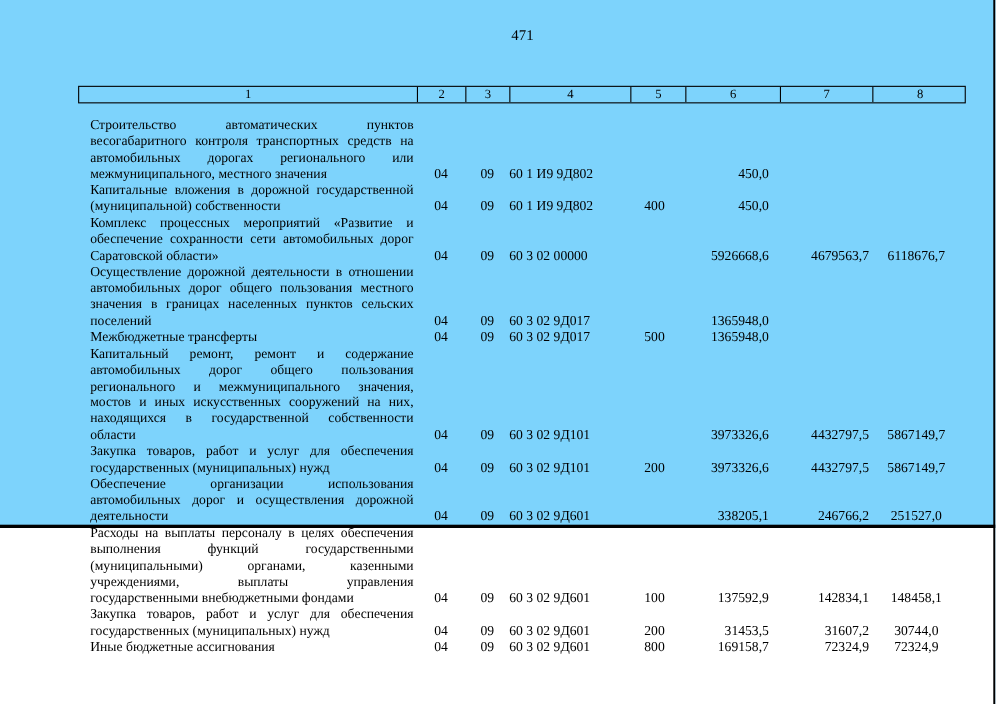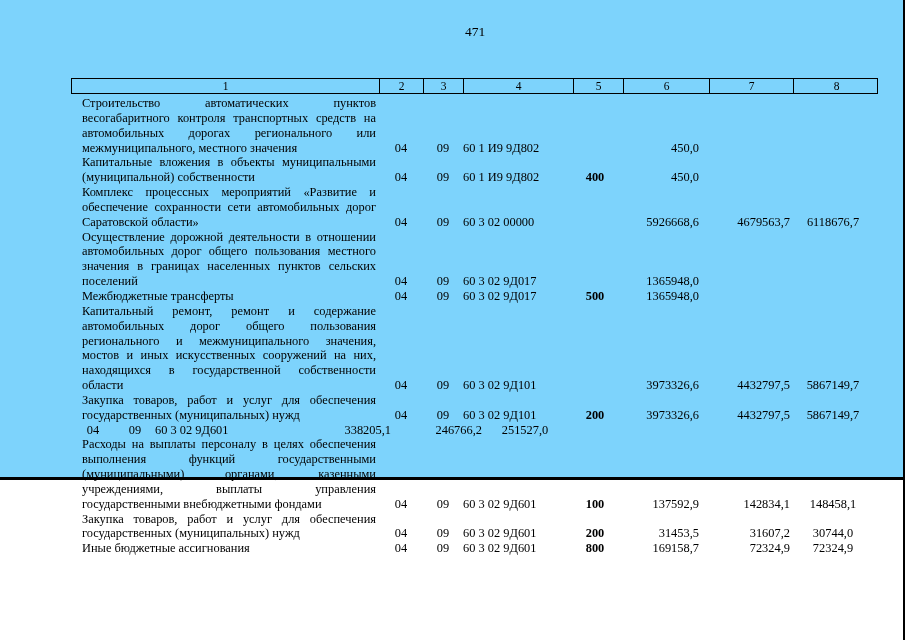--- a/index.html
+++ b/index.html
@@ -39,32 +39,32 @@
   .th {
     flex: 0 0 auto;
     display: flex; align-items: center; justify-content: center;
     font-size: 11.5px; line-height: 13px;
     border-right: 1px solid #000;
     height: 100%;
     padding: 0; text-align: center;
   }
   .th:last-child { border-right: none; }
 
-  .tbody { margin-top: 2px; }
+  .tbody { margin-top: 12px; }
   .tr { display: flex; align-items: flex-end; }
   .td {
     flex: 0 0 auto;
     font-size: 12.4px;
     line-height: 14.85px;
   }
   .td.c1 { text-align: justify; padding-left: 11px; padding-right: 3px; hyphens: auto; }
   .td.c2 { text-align: center; }
   .td.c3 { text-align: center; }
   .td.c4 { text-align: left; }
-  .td.c5 { text-align: center; padding-right: 6px; font-weight: bold; }
+  .td.c5 { text-align: center; padding-right: 6px; }
   .td.c6 { text-align: right; padding-right: 10px; }
   .td.c7 { text-align: right; padding-right: 3px; }
   .td.c8 { text-align: center; padding-right: 5px; }
 
   .edge-right  { position: absolute; top: 0; right: 0; width: 2px; height: 640px; background: #000; }
   .edge-bottom { position: absolute; left: 0; bottom: 0; width: 905px; height: 3px; background: #000; }
 </style>
 </head>
 <body>
 
@@ -89,21 +89,21 @@
     <div class="td c2">04</div>
     <div class="td c3">09</div>
     <div class="td c4">60 1 И9 9Д802</div>
     <div class="td c5"></div>
     <div class="td c6">450,0</div>
     <div class="td c7"></div>
     <div class="td c8"></div>
   </div>
 
   <div class="tr">
-    <div class="td c1">Капитальные вложения в объекты муниципальными (муниципальной) собственности</div>
+    <div class="td c1">Капитальные вложения в дорожной государственной (муниципальной) собственности</div>
     <div class="td c2">04</div>
     <div class="td c3">09</div>
     <div class="td c4">60 1 И9 9Д802</div>
     <div class="td c5">400</div>
     <div class="td c6">450,0</div>
     <div class="td c7"></div>
     <div class="td c8"></div>
   </div>
 
   <div class="tr">
@@ -155,20 +155,21 @@
     <div class="td c2">04</div>
     <div class="td c3">09</div>
     <div class="td c4">60 3 02 9Д101</div>
     <div class="td c5">200</div>
     <div class="td c6">3973326,6</div>
     <div class="td c7">4432797,5</div>
     <div class="td c8">5867149,7</div>
   </div>
 
   <div class="tr">
+    <div class="td c1">Обеспечение организации использования автомобильных дорог и осуществления дорожной деятельности</div>
     <div class="td c2">04</div>
     <div class="td c3">09</div>
     <div class="td c4">60 3 02 9Д601</div>
     <div class="td c5"></div>
     <div class="td c6">338205,1</div>
     <div class="td c7">246766,2</div>
     <div class="td c8">251527,0</div>
   </div>
 
   <div class="tr">

